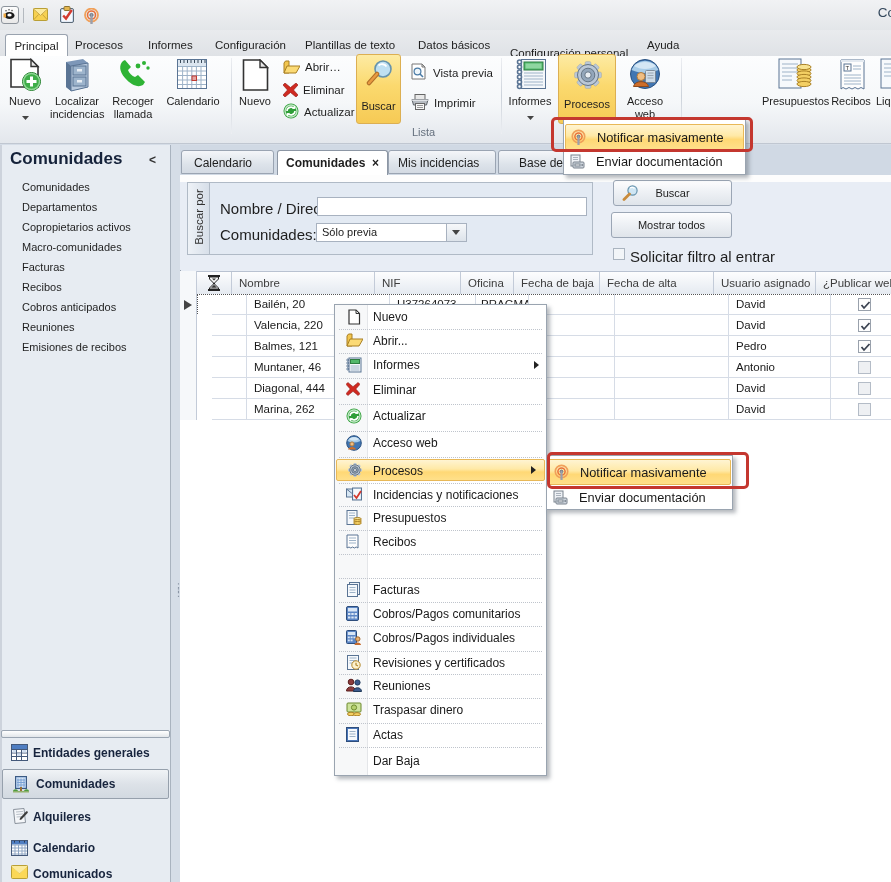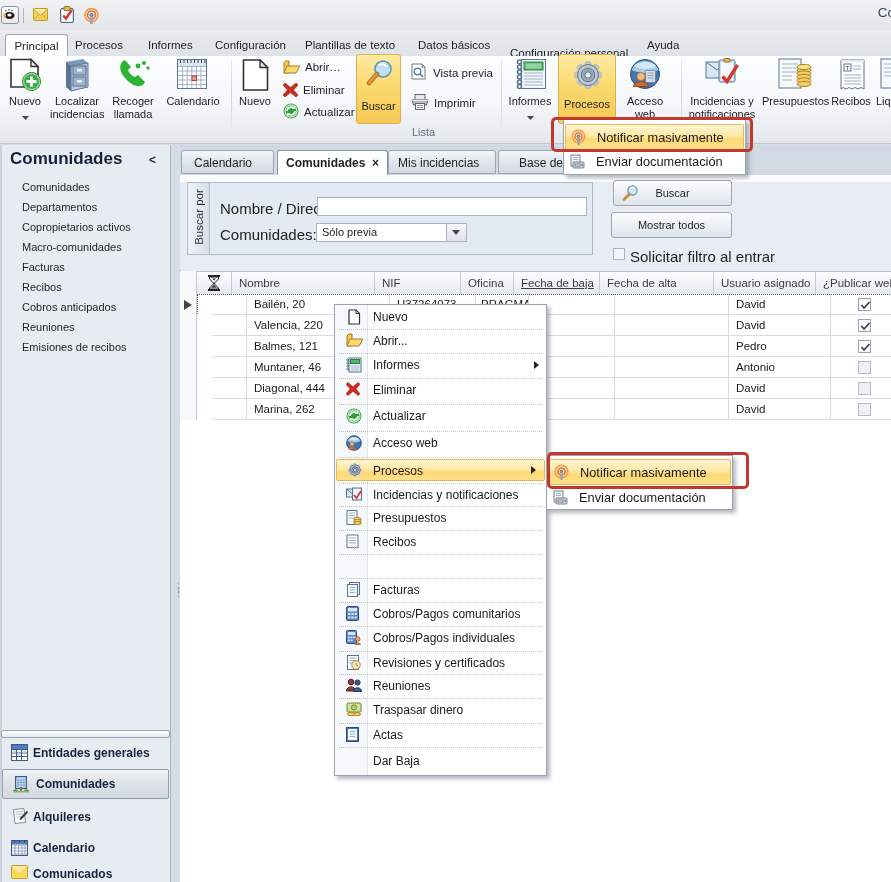--- a/index.html
+++ b/index.html
@@ -259,32 +259,20 @@
    <path d="M2.5 12 a14.5 14.5 0 0 1 27 0 C20 16 12 16 2.5 12 Z" fill="#a8cce8"></path>
    <path d="M5 8 C10 2.5 22 2.5 27 8 C21 12 11 12 5 8 Z" fill="#d4e7f5"></path>
    <rect x="16.5" y="12.5" width="10" height="12" rx="1" fill="#dde6ee" stroke="#7d8894" opacity="0.9"></rect>
    <g stroke="#9aa6b2">
           <path d="M18.5 15 H24.5 M18.5 17.5 H24.5 M18.5 20 H24.5"></path>
         </g>
    <circle cx="12" cy="18.5" r="4" fill="#f0be83" stroke="#b57b3a"></circle>
    <path d="M4.5 28.5 C5.5 22 18.5 22 19.5 28.5 Z" fill="#cd6d2a" stroke="#8d4a1d"></path>
   </svg>
   <div class="blabel">Acceso<br>web</div>
- </div>
- <div class="bigbtn" style="left:686px;width:72px;height:80px;">
-  <svg style="position:absolute;left:19px;top:2px" width="36" height="33" viewBox="0 0 36 33">
-   <rect x="1" y="4" width="22" height="16" fill="#d7e7f4" stroke="#5a7494"></rect>
-   <path d="M1 4 L12 12 L23 4" fill="none" stroke="#5a7494"></path>
-   <rect x="14" y="2" width="16" height="22" rx="1.5" fill="#cfe0ef" stroke="#5a7494"></rect>
-   <rect x="16" y="4.5" width="12" height="17.5" fill="#f6f9fc"></rect>
-   <rect x="19" y="0.5" width="6" height="3.5" rx="1" fill="#e3b64f" stroke="#8e7430"></rect>
-   <path d="M17 18 L22 24 L33 6 L24 18 Z" fill="none"></path>
-   <path d="M17.5 18.5 L22 23.5 L32.5 7" stroke="#d33a2f" stroke-width="3.4" fill="none"></path>
-  </svg>
-  <div class="blabel">Incidencias y<br>notificaciones</div>
  </div>
  <div class="bigbtn" style="left:762px;width:64px;height:80px;">
   <svg style="position:absolute;left:16px;top:2px" width="34" height="33" viewBox="0 0 34 33">
    <rect x="1" y="1" width="22" height="29" fill="#f6f9fc" stroke="#5a7494"></rect>
    <g stroke="#9eb3c8">
           <path d="M4 6 H20 M4 10 H20 M4 14 H20 M4 18 H14 M4 22 H14"></path>
         </g>
    <g>
     <ellipse cx="26" cy="12" rx="7" ry="2.6" fill="#f3cf63" stroke="#ab8226"></ellipse>
     <ellipse cx="26" cy="15.5" rx="7" ry="2.6" fill="#f3cf63" stroke="#ab8226"></ellipse>
@@ -441,21 +429,21 @@
     <svg style="position:absolute;left:10px;top:3px" width="14" height="16" viewBox="0 0 14 16">
           <path d="M1 1 H13 M1 15 H13" stroke="#222" stroke-width="2"></path>
           <path d="M2.5 2 L11.5 2 L11.5 4 L7.5 8 L7.5 9 L11.5 13 L11.5 14 L2.5 14 L2.5 13 L6.5 9 L6.5 8 L2.5 4 Z" fill="#f4f4f4" stroke="#222"></path>
           <path d="M4 12.7 L7 9.8 L10 12.7 Z" fill="#333"></path>
           <path d="M5 3.5 H9 L7 5.5 Z" fill="#333"></path>
         </svg>
   </div>
   <div class="gh" style="left:52px;width:143px;">Nombre</div>
   <div class="gh" style="left:195px;width:86px;">NIF</div>
   <div class="gh" style="left:281px;width:53px;">Oficina</div>
-  <div class="gh" style="left:334px;width:86px;text-decoration:underline;">Fecha de baja</div>
+  <div class="gh" style="left:334px;width:86px;">Fecha de baja</div>
   <div class="gh" style="left:420px;width:114px;">Fecha de alta</div>
   <div class="gh" style="left:534px;width:102px;">Usuario asignado</div>
   <div class="gh" style="left:636px;width:97px;border-right:none;">¿Publicar web</div>
  </div>
  <div class="grow" style="top:24px;">
   <div class="gc" style="left:17px;width:35px;"></div>
   <div class="gc" style="left:52px;width:143px;">Bailén, 20</div>
   <div class="gc" style="left:195px;width:86px;">H37264073</div>
   <div class="gc" style="left:281px;width:53px;padding-left:5px;">PRAGMA</div>
   <div class="gc" style="left:334px;width:86px;"></div>

